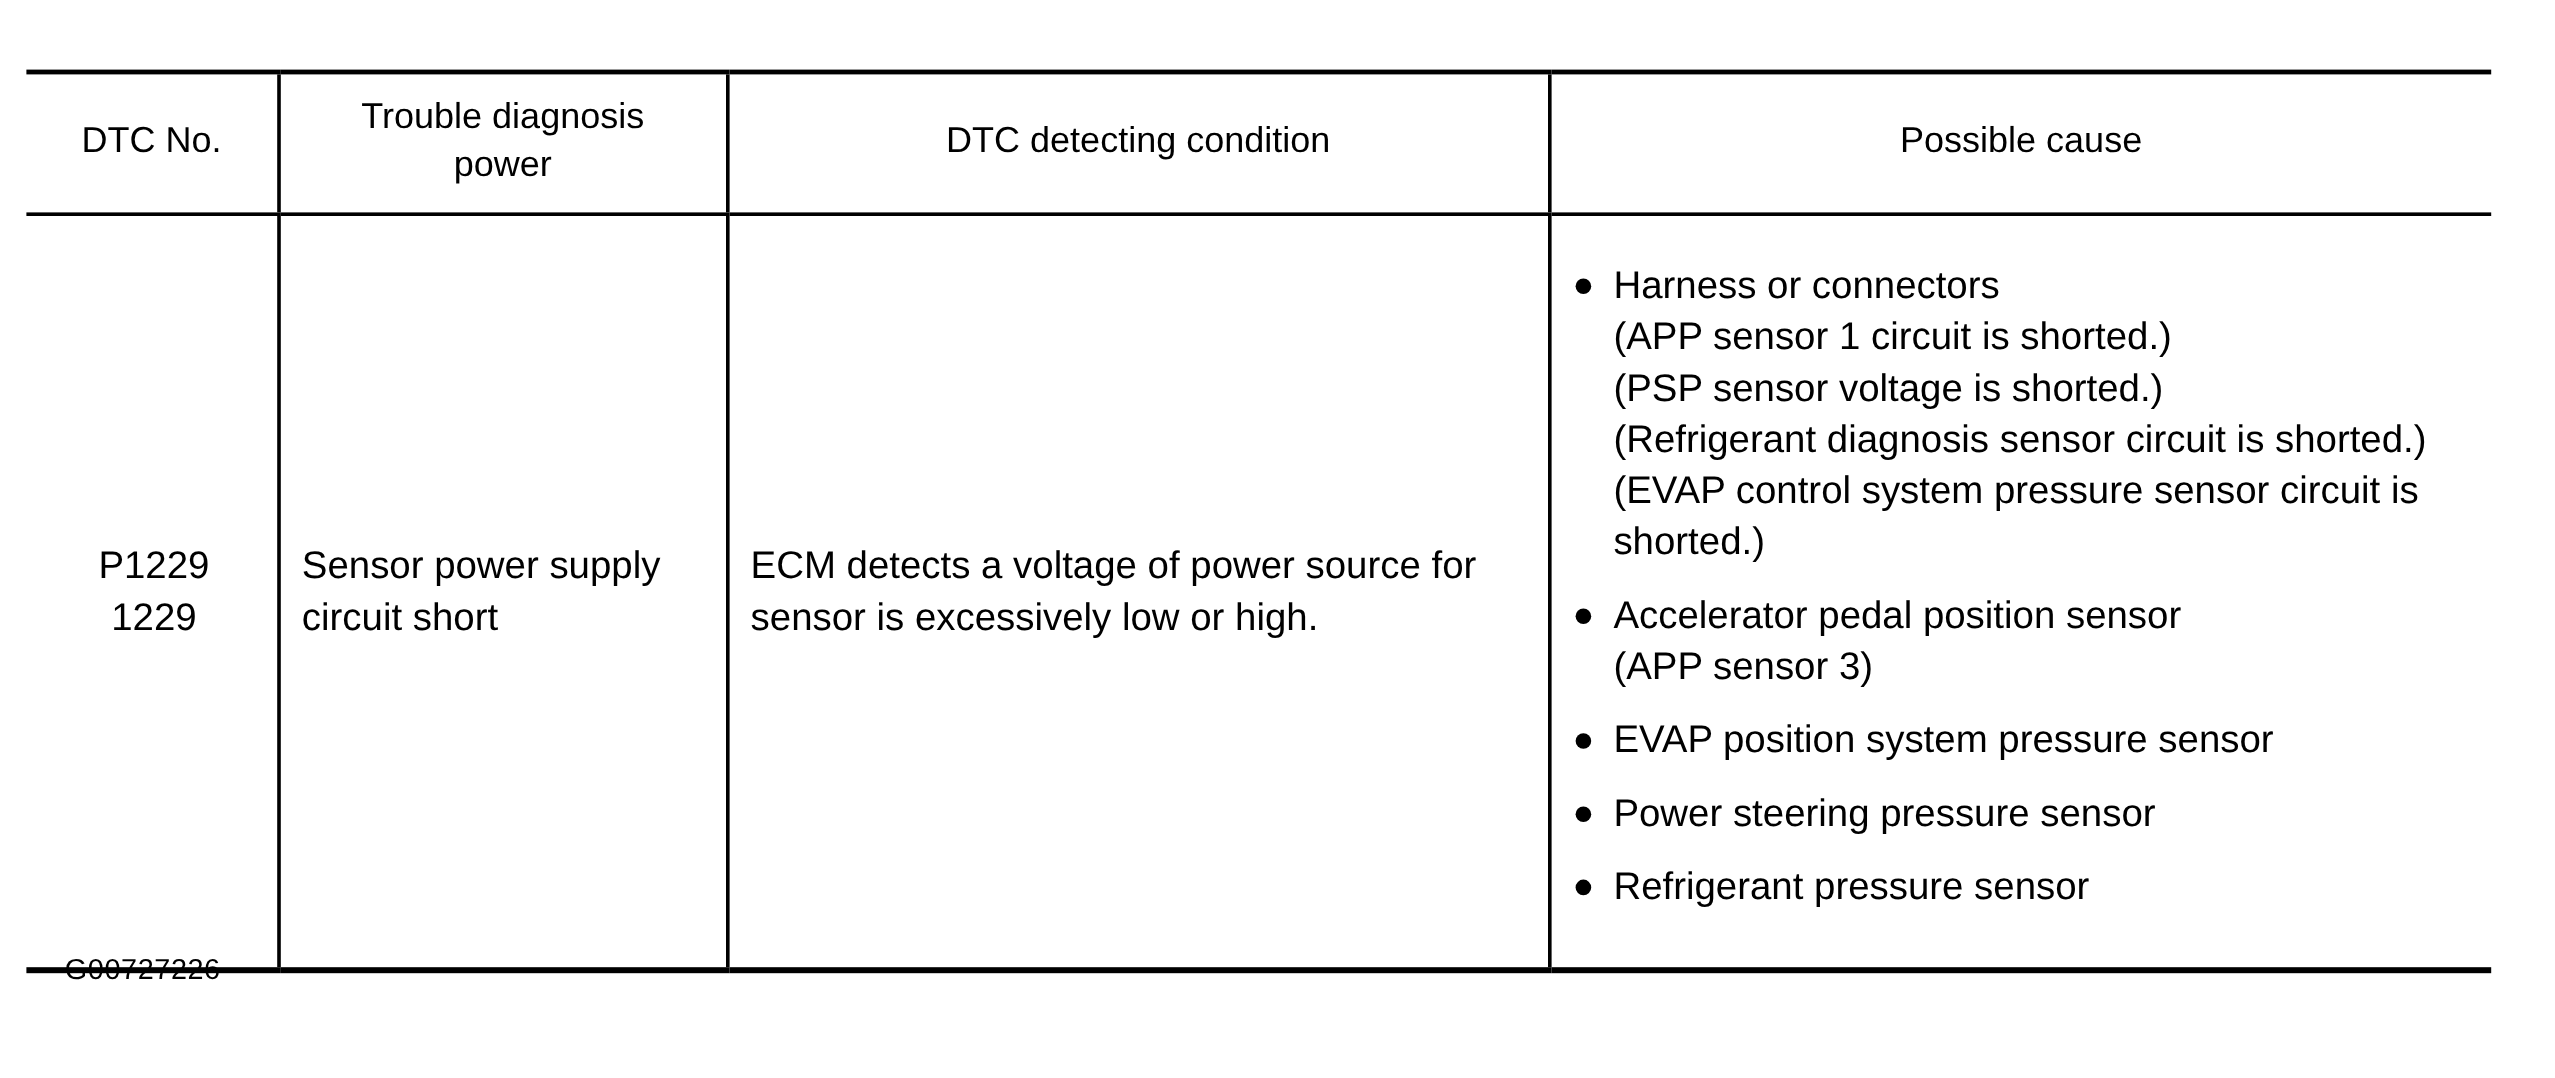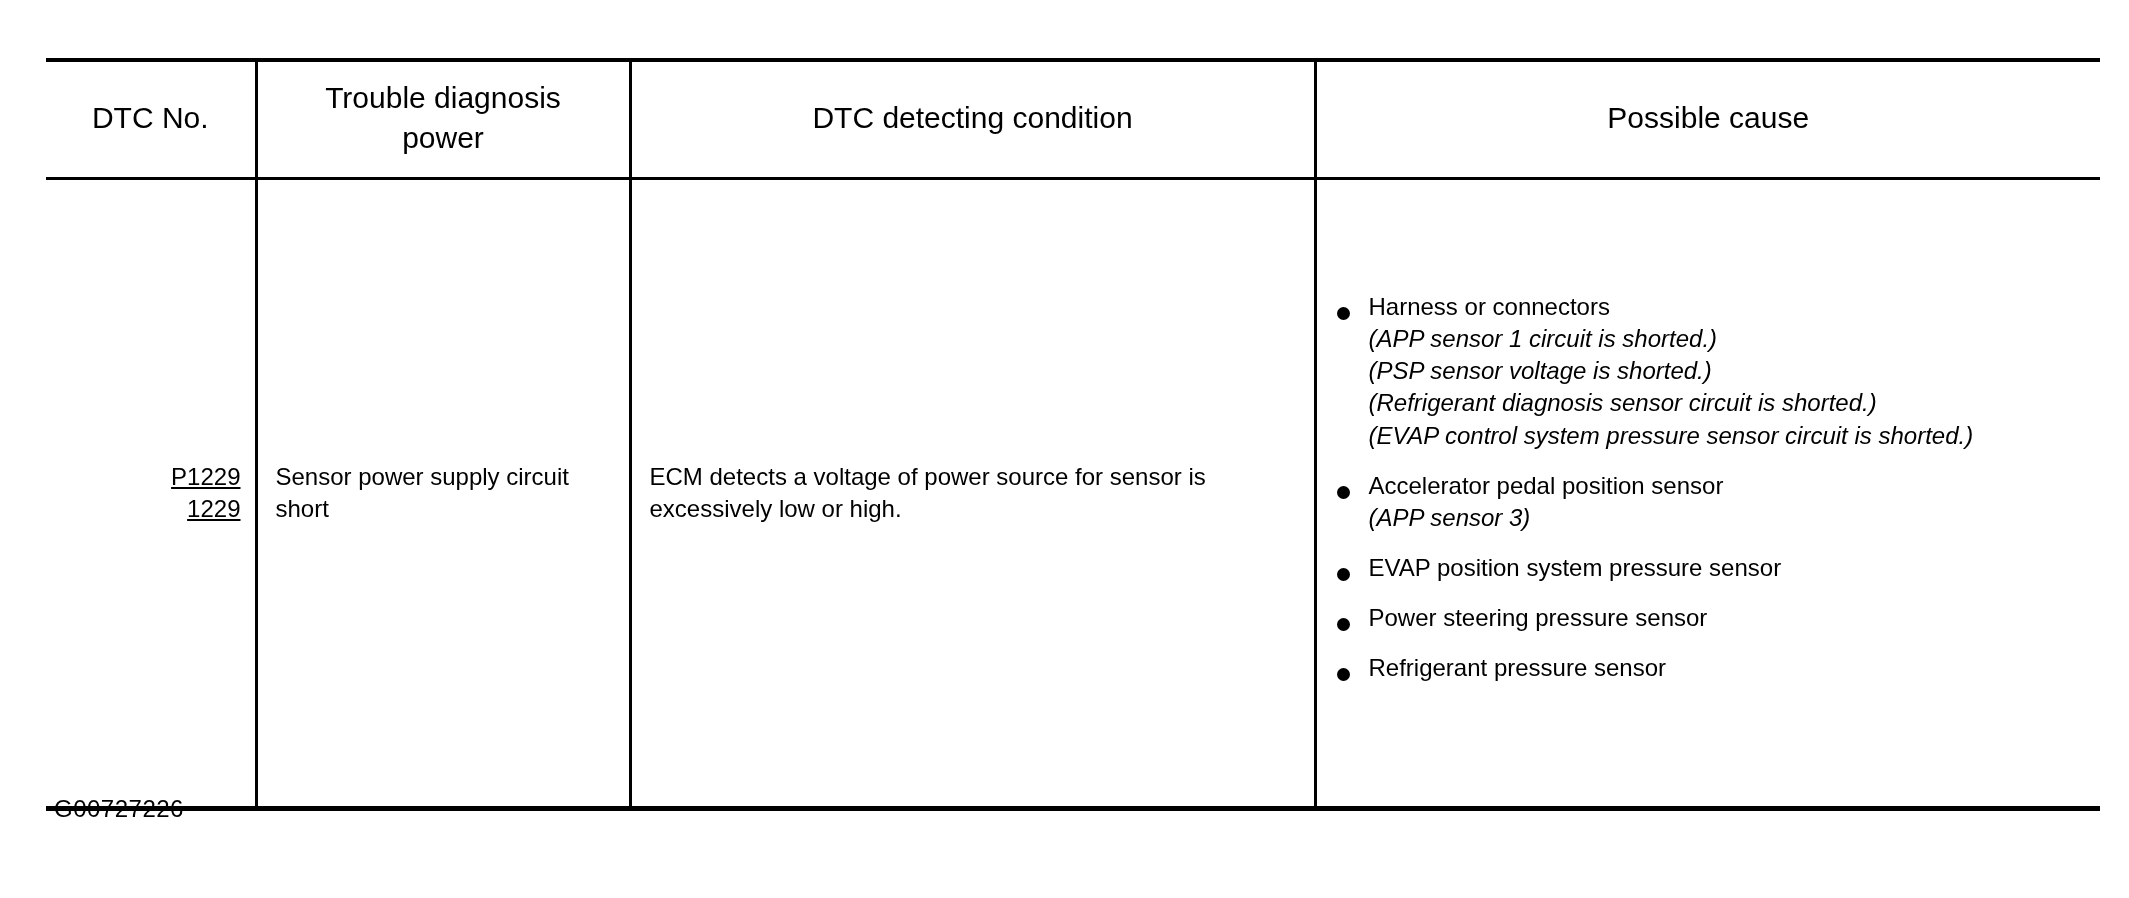--- a/index.html
+++ b/index.html
@@ -20,21 +20,21 @@
   #page {
     position: absolute;
     left: 0; top: 0;
     width: 2129px;
     height: 898px;
   }
 
   
   .dtc-table {
     position: absolute;
-    left: 46px;
+    left: 22px;
     top: 58px;
     width: 2054px;
     border-collapse: collapse;
     table-layout: fixed;
   }
 
   .dtc-table col.c-dtc    { width: 210px; }
   .dtc-table col.c-name   { width: 374px; }
   .dtc-table col.c-cond   { width: 685px; }
   .dtc-table col.c-cause  { width: 785px; }
@@ -52,31 +52,30 @@
     padding: 16px 10px 20px 10px;
     height: 78px;
   }
   .dtc-table thead th.first { border-left: none; }
 
   
   .dtc-table tbody td {
     border-left: 3px solid #000;
     border-bottom: 5px solid #000;
     vertical-align: middle;
-    font-size: 24px;
+    font-size: 32px;
     line-height: 1.34;
     padding: 14px 14px 14px 18px;
     height: 598px;
   }
   .dtc-table tbody td.first { border-left: none; }
 
   .cell-dtc {
-    text-align: right;
+    text-align: center;
     padding-left: 24px;
-    text-decoration: underline;
   }
   .cell-dtc .dtc-line { white-space: nowrap; }
 
   .cell-name { padding-left: 22px; }
   .cell-cond { padding-left: 24px; }
 
   .cell-cause {
     vertical-align: top;
     padding-top: 26px;
     padding-left: 24px;
@@ -98,21 +97,21 @@
   ul.cause-list > li .bullet-dot {
     position: absolute;
     left: 2px;
     top: 16px;
     width: 13px;
     height: 13px;
     background: #000;
     border-radius: 50%;
   }
   .cause-main { display: block; }
-  .cause-sub  { display: block; font-style: italic; }
+  .cause-sub  { display: block; }
 
   
   .figure-caption {
     position: absolute;
     left: 36px;
     top: 795px;
     font-size: 24px;
     letter-spacing: 0.5px;
     white-space: nowrap;
     margin-left: 18px;

